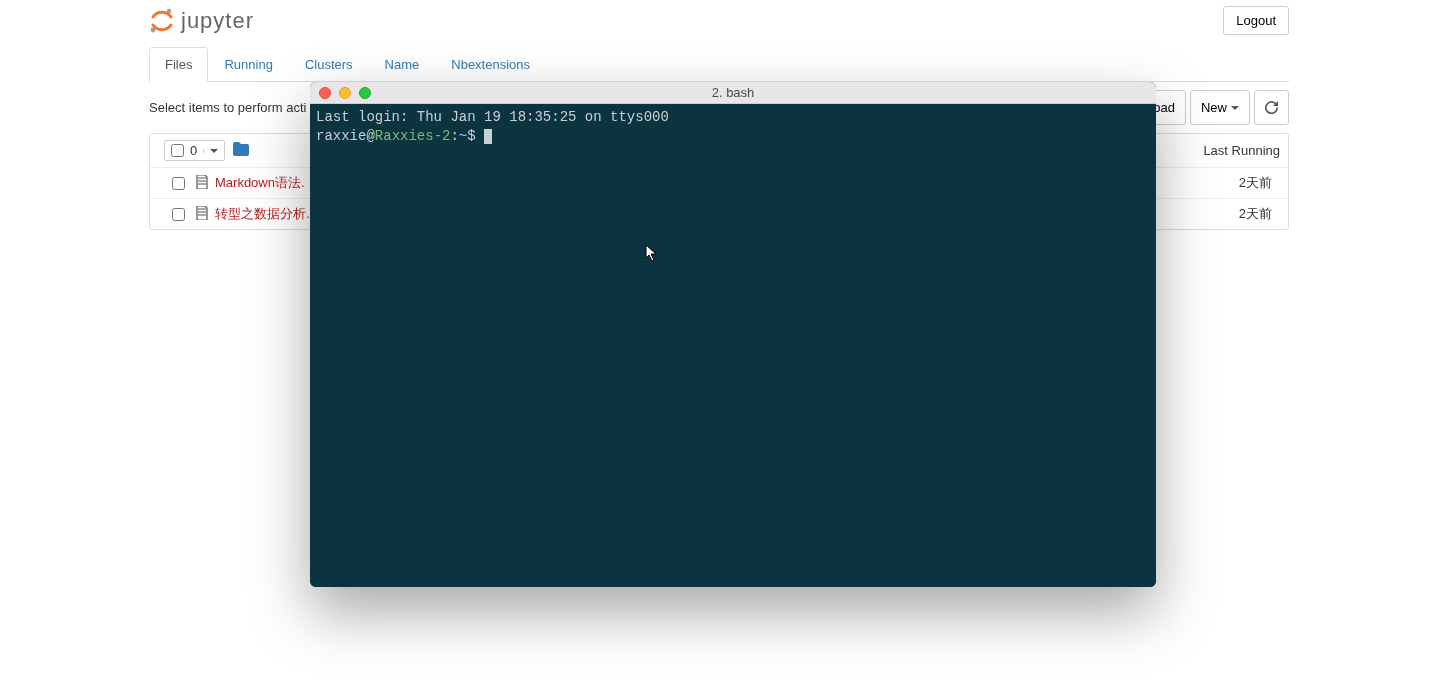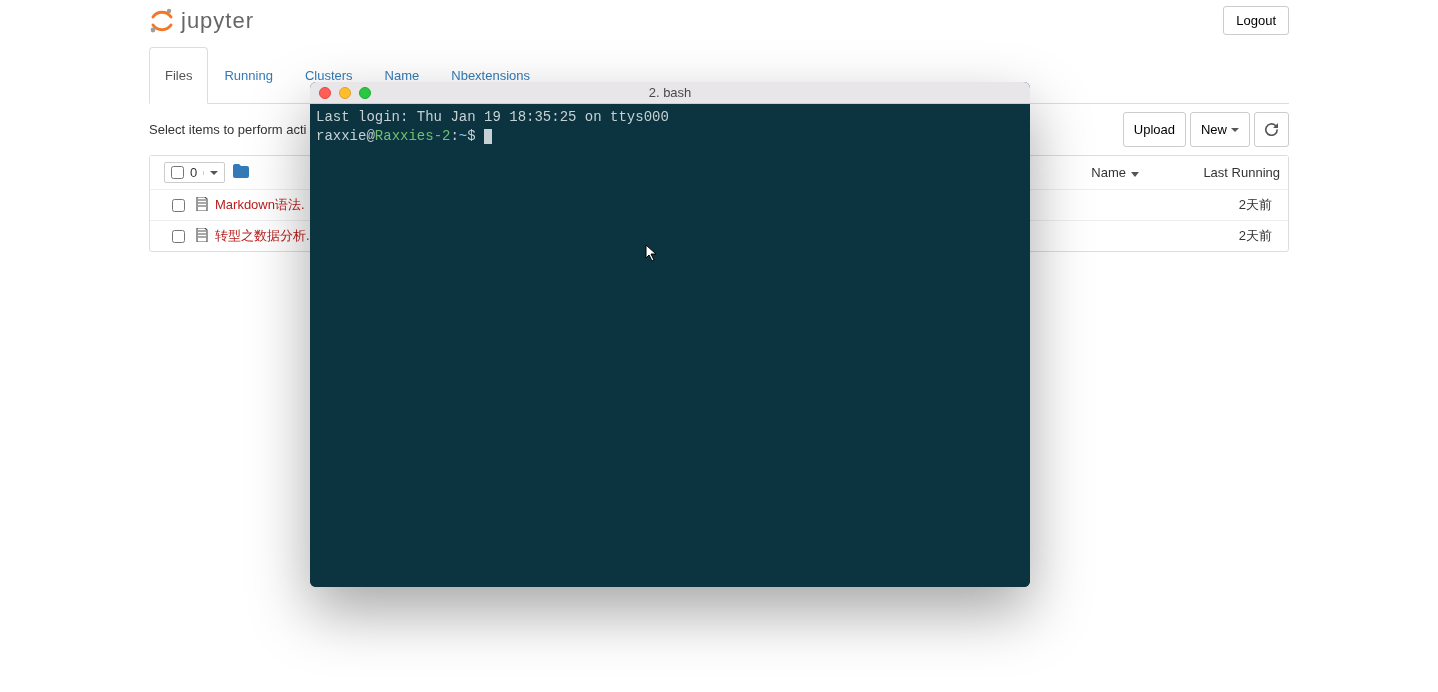--- a/index.html
+++ b/index.html
@@ -39,21 +39,21 @@
 }
 .main {
   width: 1140px;
   margin: 0 auto;
 }
 .tabs {
   display: flex;
   border-bottom: 1px solid #ddd;
 }
 .tab {
-  padding: 20px 15px;
+  padding: 9px 15px;
   color: #337ab7;
   cursor: pointer;
   border: 1px solid transparent;
   margin-bottom: -1px;
   border-radius: 4px 4px 0 0;
 }
 .tab.active {
   color: #555;
   border: 1px solid #ddd;
   border-bottom-color: #fff;
@@ -134,21 +134,21 @@
 .row-checkbox { margin-left: 14px; margin-right: 10px; }
 .file-icon { color: #555; margin-right: 6px; }
 .file-link { color: #b91c1c; cursor: pointer; }
 .row-spacer { flex: 1; }
 .row-lm { min-width: 80px; text-align: right; padding-right: 8px; }
 
 .terminal-window {
   position: absolute;
   left: 310px;
   top: 82px;
-  width: 720px;
+  width: 846px;
   height: 505px;
   background: #0b3440;
   border-radius: 6px;
   box-shadow: 0 25px 60px rgba(0,0,0,0.35);
   overflow: hidden;
 }
 .titlebar {
   height: 22px;
   background: #e8e6e8;
   display: flex;

